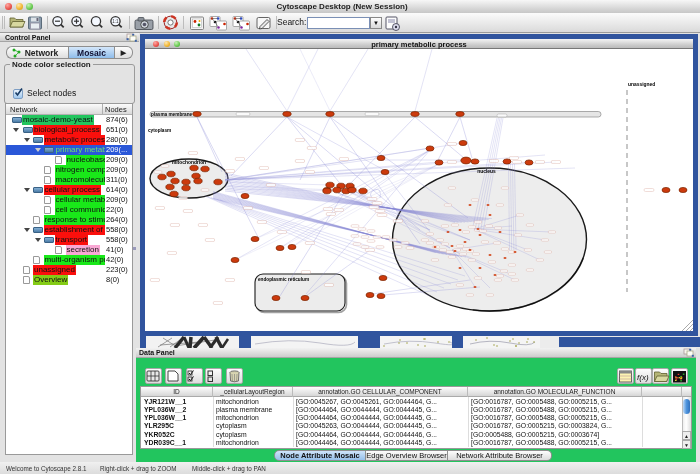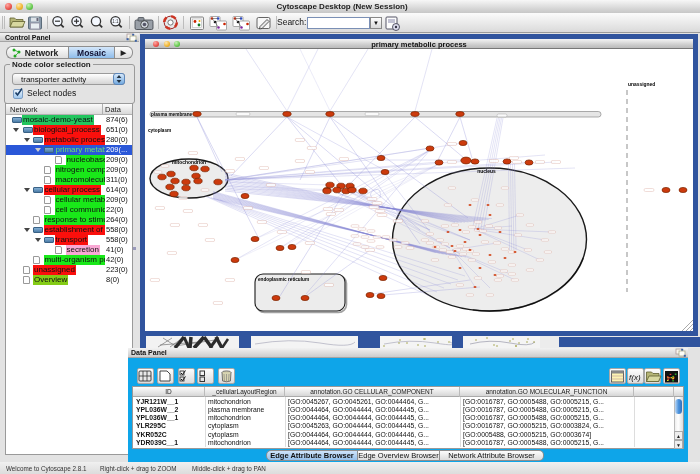--- a/index.html
+++ b/index.html
@@ -22,21 +22,21 @@
 .tcount{position:absolute;left:100px;top:0;color:#111;font-size:7.5px}
 .tarrow{position:absolute;top:3px;width:0;height:0;border-left:3px solid transparent;border-right:3px solid transparent;border-top:4.5px solid #444}
 .tfolder{position:absolute;top:2px;width:10px;height:6px;background:linear-gradient(#85b0d4,#4a7ba6);border-radius:1px;border:0.5px solid #3a6286}
 .tfile{position:absolute;top:0.5px;width:7px;height:8.5px;background:#fdfdfd;border:0.6px solid #999;border-radius:0 2px 0 0}
 #netwin{left:140px;top:34px;width:558px;height:302px;background:#30549e;padding:5px}
 #netwin-inner{position:relative;width:512px;height:292px}
 #nettitle{position:absolute;left:0;top:0;width:548px;height:10px;background:linear-gradient(#f4f4f4,#c6c6c6 75%,#bcbcbc);border-bottom:1px solid #777}
 #nettitletext{position:absolute;top:1px;width:548px;text-align:center;font-size:7.5px;font-weight:bold;color:#111}
 #canvas{position:absolute;left:0;top:10px;width:548px;height:282px;background:#fff}
 #strip{left:140px;top:336px;width:560px;height:12px;background:#ececec}
-#dpanel{left:128px;top:348px;width:560px;height:114px;background:#0ea5e9}
+#dpanel{left:136px;top:348px;width:560px;height:114px;background:#22c55e}
 #dphead{position:absolute;left:0;top:0;width:560px;height:10px;background:linear-gradient(#f2f2f2,#cccccc);border-bottom:1px solid #a5a5a5;font-size:7px;font-weight:bold;color:#111;padding-left:3px;line-height:10px}
 .dbtn{position:absolute;top:20px;width:17px;height:16px;border:1px solid #a8a8a8;background:linear-gradient(#fdfdfd,#dcdcdc);border-radius:2px}
 #dtable{position:absolute;left:4px;top:38px;width:552px;height:63px;border:1px solid #999;background:#fff}
 #dthead{position:absolute;left:0;top:0;width:550px;height:10px;background:linear-gradient(#fdfdfd,#d6d6d6);border-bottom:1px solid #aaa}
 .dth{position:absolute;top:0;height:10px;line-height:10px;font-size:6.5px;color:#222;text-align:center;border-right:1px solid #bbb;overflow:hidden}
 .drow{position:absolute;left:0;width:540px;height:8px;font-size:6.8px;line-height:8.5px;color:#111;white-space:nowrap}
 .dcell{position:absolute;top:0;height:8px;overflow:hidden;padding-left:3px}
 .dtab{position:absolute;top:0;height:11px;border:1px solid #8e8e8e;font-size:7.5px;text-align:center;line-height:10px;color:#111;background:linear-gradient(#fdfdfd,#dcdcdc)}
 #statusbar{left:0;top:462px;width:700px;height:12px;background:linear-gradient(#f0f0f0,#dcdcdc);font-size:6.3px;color:#333}
 </style></head><body>
@@ -147,33 +147,29 @@
         <circle cx="2" cy="2" r="1.5" fill="#2a2"></circle>
         <circle cx="7" cy="4" r="1.5" fill="#2a2"></circle>
         <circle cx="3" cy="8" r="1.5" fill="#2a2"></circle>
         <line x1="2" y1="2" x2="7" y2="4" stroke="#2a2" stroke-width="0.8"></line>
         <line x1="7" y1="4" x2="3" y2="8" stroke="#2a2" stroke-width="0.8"></line>
       </svg><span style="margin-left:8px">Network</span></div>
     <div class="tab" style="left:68px;top:13px;width:47px;background:linear-gradient(#d3e6fa,#8fbdeb);color:#113">Mosaic</div>
     <div class="tab" style="left:115px;top:13px;width:18px;border-left:0;border-radius:0 6px 6px 0;font-size:7px;color:#222">▶</div>
     <div style="position:absolute;left:4px;top:31px;width:131px;height:40px;border:1px solid #9a9a9a;border-radius:3px"></div>
     <div id="grouplabel">Node color selection</div>
-    <div id="combo">transporter activity<span style="position:absolute;right:-1px;top:-1px;width:12px;height:12px;border:1px solid #5d87ba;border-radius:3px;background:linear-gradient(#d7e9fb,#74aadf);"></span><svg width="8" height="10" style="position:absolute;right:1px;top:0">
-        <path d="M4 1 L6.4 4 L1.6 4 Z" fill="#234"></path>
-        <path d="M4 9 L6.4 6 L1.6 6 Z" fill="#234"></path>
-      </svg></div>
     <div style="position:absolute;left:13px;top:56px;width:10px;height:10px;border:1px solid #7d9ec4;border-radius:2px;background:linear-gradient(#eaf3fc,#9fc8ef)"></div>
     <svg width="12" height="12" style="position:absolute;left:13px;top:53px">
       <path d="M2.5 6.5 L4.5 9 L9 2.5" fill="none" stroke="#1a3d66" stroke-width="1.6"></path>
     </svg>
     <div id="checklabel">Select nodes</div>
     <div id="treebox">
       <div id="treehead">
         <span style="position:absolute;left:4px;top:1px">Network</span>
-        <span style="position:absolute;left:99px;top:1px">Data</span>
+        <span style="position:absolute;left:99px;top:1px">Nodes</span>
         <span style="position:absolute;left:96px;top:0;width:1px;height:11px;background:#b0b0b0"></span>
       </div>
       <div class="trow" style="top:11px">
         <span class="tfolder" style="left:6px"></span>
         <span class="tlabel" style="left:16px;max-width:83px;overflow:hidden;background:#22c55e">mosaic-demo-yeast</span>
         <span class="tcount">874(6)</span>
       </div>
       <div class="trow" style="top:21px">
         <span class="tarrow" style="left:7px;border-top-color:#444"></span>
         <span class="tfolder" style="left:16.5px"></span>
@@ -744,20 +740,20 @@
       </div>
       <div style="position:absolute;left:72px;top:10px;width:1px;height:50px;background:#ddd"></div>
       <div style="position:absolute;left:152px;top:10px;width:1px;height:50px;background:#ddd"></div>
       <div style="position:absolute;left:327px;top:10px;width:1px;height:50px;background:#ddd"></div>
       <div style="position:absolute;left:501px;top:10px;width:1px;height:50px;background:#ddd"></div>
       <div style="position:absolute;left:541px;top:10px;width:9px;height:51px;background:linear-gradient(90deg,#eee,#fff 40%,#ddd);border-left:1px solid #bbb"></div>
       <div style="position:absolute;left:542px;top:12px;width:7px;height:15px;border-radius:4px;background:linear-gradient(90deg,#bcd8f5,#4e94dd 50%,#2f70bd)"></div>
       <div style="position:absolute;left:541px;top:44px;width:9px;height:9px;border:1px solid #aaa;background:#eee;font-size:5px;text-align:center;line-height:8px;color:#222">▲</div>
       <div style="position:absolute;left:541px;top:53px;width:9px;height:9px;border:1px solid #aaa;background:#eee;font-size:5px;text-align:center;line-height:8px;color:#222">▼</div>
     </div>
-    <div class="dtab" style="left:138px;top:102px;width:92px;border-radius:5px 0 0 5px;background:linear-gradient(#cfe4fa,#96c0ea);font-weight:bold">Edge Attribute Browser</div>
+    <div class="dtab" style="left:138px;top:102px;width:92px;border-radius:5px 0 0 5px;background:linear-gradient(#cfe4fa,#96c0ea);font-weight:bold">Node Attribute Mosaic</div>
     <div class="dtab" style="left:230px;top:102px;width:82px;border-left:0">Edge Overview Browser</div>
     <div class="dtab" style="left:312px;top:102px;width:104px;border-left:0;border-radius:0 5px 5px 0">Network Attribute Browser</div>
   </div>
 <div class="abs" id="statusbar">
 <span style="position:absolute;left:6px;top:2.5px">Welcome to Cytoscape 2.8.1</span>
 <span style="position:absolute;left:100px;top:2.5px">Right-click + drag to ZOOM</span>
 <span style="position:absolute;left:192px;top:2.5px">Middle-click + drag to PAN</span>
 </div>
 </body></html>

